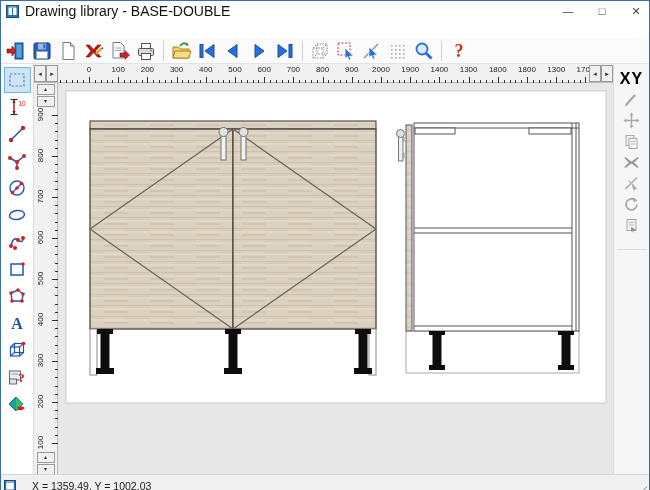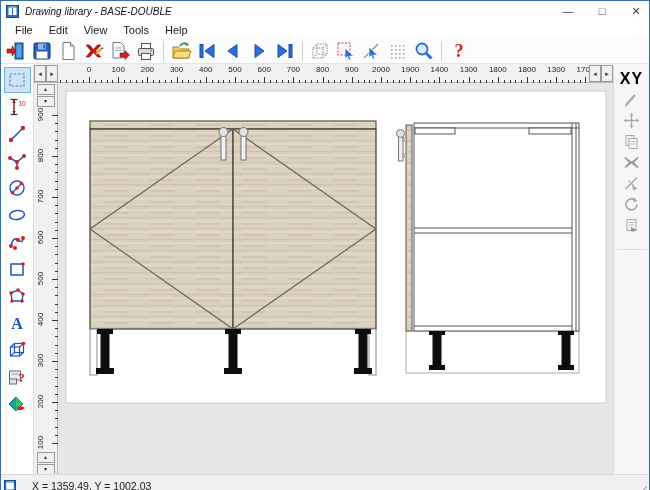--- a/index.html
+++ b/index.html
@@ -3,21 +3,21 @@
 <meta charset="utf-8">
 <style>
   * { margin:0; padding:0; box-sizing:border-box; }
   html,body { width:650px; height:490px; overflow:hidden; }
   body { font-family:"Liberation Sans", sans-serif; background:#fff; position:relative; }
   #window { position:absolute; left:0; top:0; width:650px; height:490px; border:1px solid #3a6ea5; background:#fff; }
 
   
   #titlebar { position:absolute; left:0; top:0; width:648px; height:20px; background:#fff; display:flex; align-items:center; }
   #app-icon { width:13px; height:13px; margin:0 6px 0 5px; }
-  #title-text { font-size:10px; color:#111;font-style:italic; }
+  #title-text { font-size:14px; color:#111; }
   #win-controls { position:absolute; right:6px; top:0; height:20px; display:flex; align-items:center; gap:20px; }
   .win-btn { width:14px; text-align:center; font-size:11px; color:#444; cursor:default; line-height:20px; }
 
   
   #menubar { position:absolute; left:0; top:20px; width:648px; height:17px; background:#fff; display:flex; align-items:center; padding-left:6px; }
   .menu-item { font-size:11px; color:#1a1a1a; padding:1px 8px; }
 
   
   #toolbar { position:absolute; left:0; top:37px; width:648px; height:26px; background:#fbfbfb; display:flex; align-items:center; padding-left:2px; border-bottom:1px solid #e4e4e4; }
   .tb-btn { width:26px; height:24px; display:flex; align-items:center; justify-content:center; }
@@ -69,27 +69,20 @@
       <rect x="2.5" y="1.6" width="8" height="1" fill="#cfe2f4"></rect>
     </svg>
     <span id="title-text">Drawing library - BASE-DOUBLE</span>
     <div id="win-controls">
       <span class="win-btn">—</span>
       <span class="win-btn">□</span>
       <span class="win-btn">✕</span>
     </div>
   </div>
 
-  <nav id="menubar">
-      <span class="menu-item">File</span>
-      <span class="menu-item">Edit</span>
-      <span class="menu-item">View</span>
-      <span class="menu-item">Tools</span>
-      <span class="menu-item">Help</span>
-    </nav>
 
   <div id="toolbar">
     <div class="tb-btn">
       <svg width="22" height="22" viewBox="0 0 22 22">
         <rect x="10" y="3" width="8" height="16" fill="#2273c4" stroke="#124a82"></rect>
         <rect x="11.5" y="4.5" width="5" height="13" fill="#5ea0dd"></rect>
         <polygon points="2,9 7,9 7,6 11,11 7,16 7,13 2,13" fill="#cc2222" stroke="#7a1212" stroke-width="0.6"></polygon>
       </svg>
     </div>
     <div class="tb-btn">

